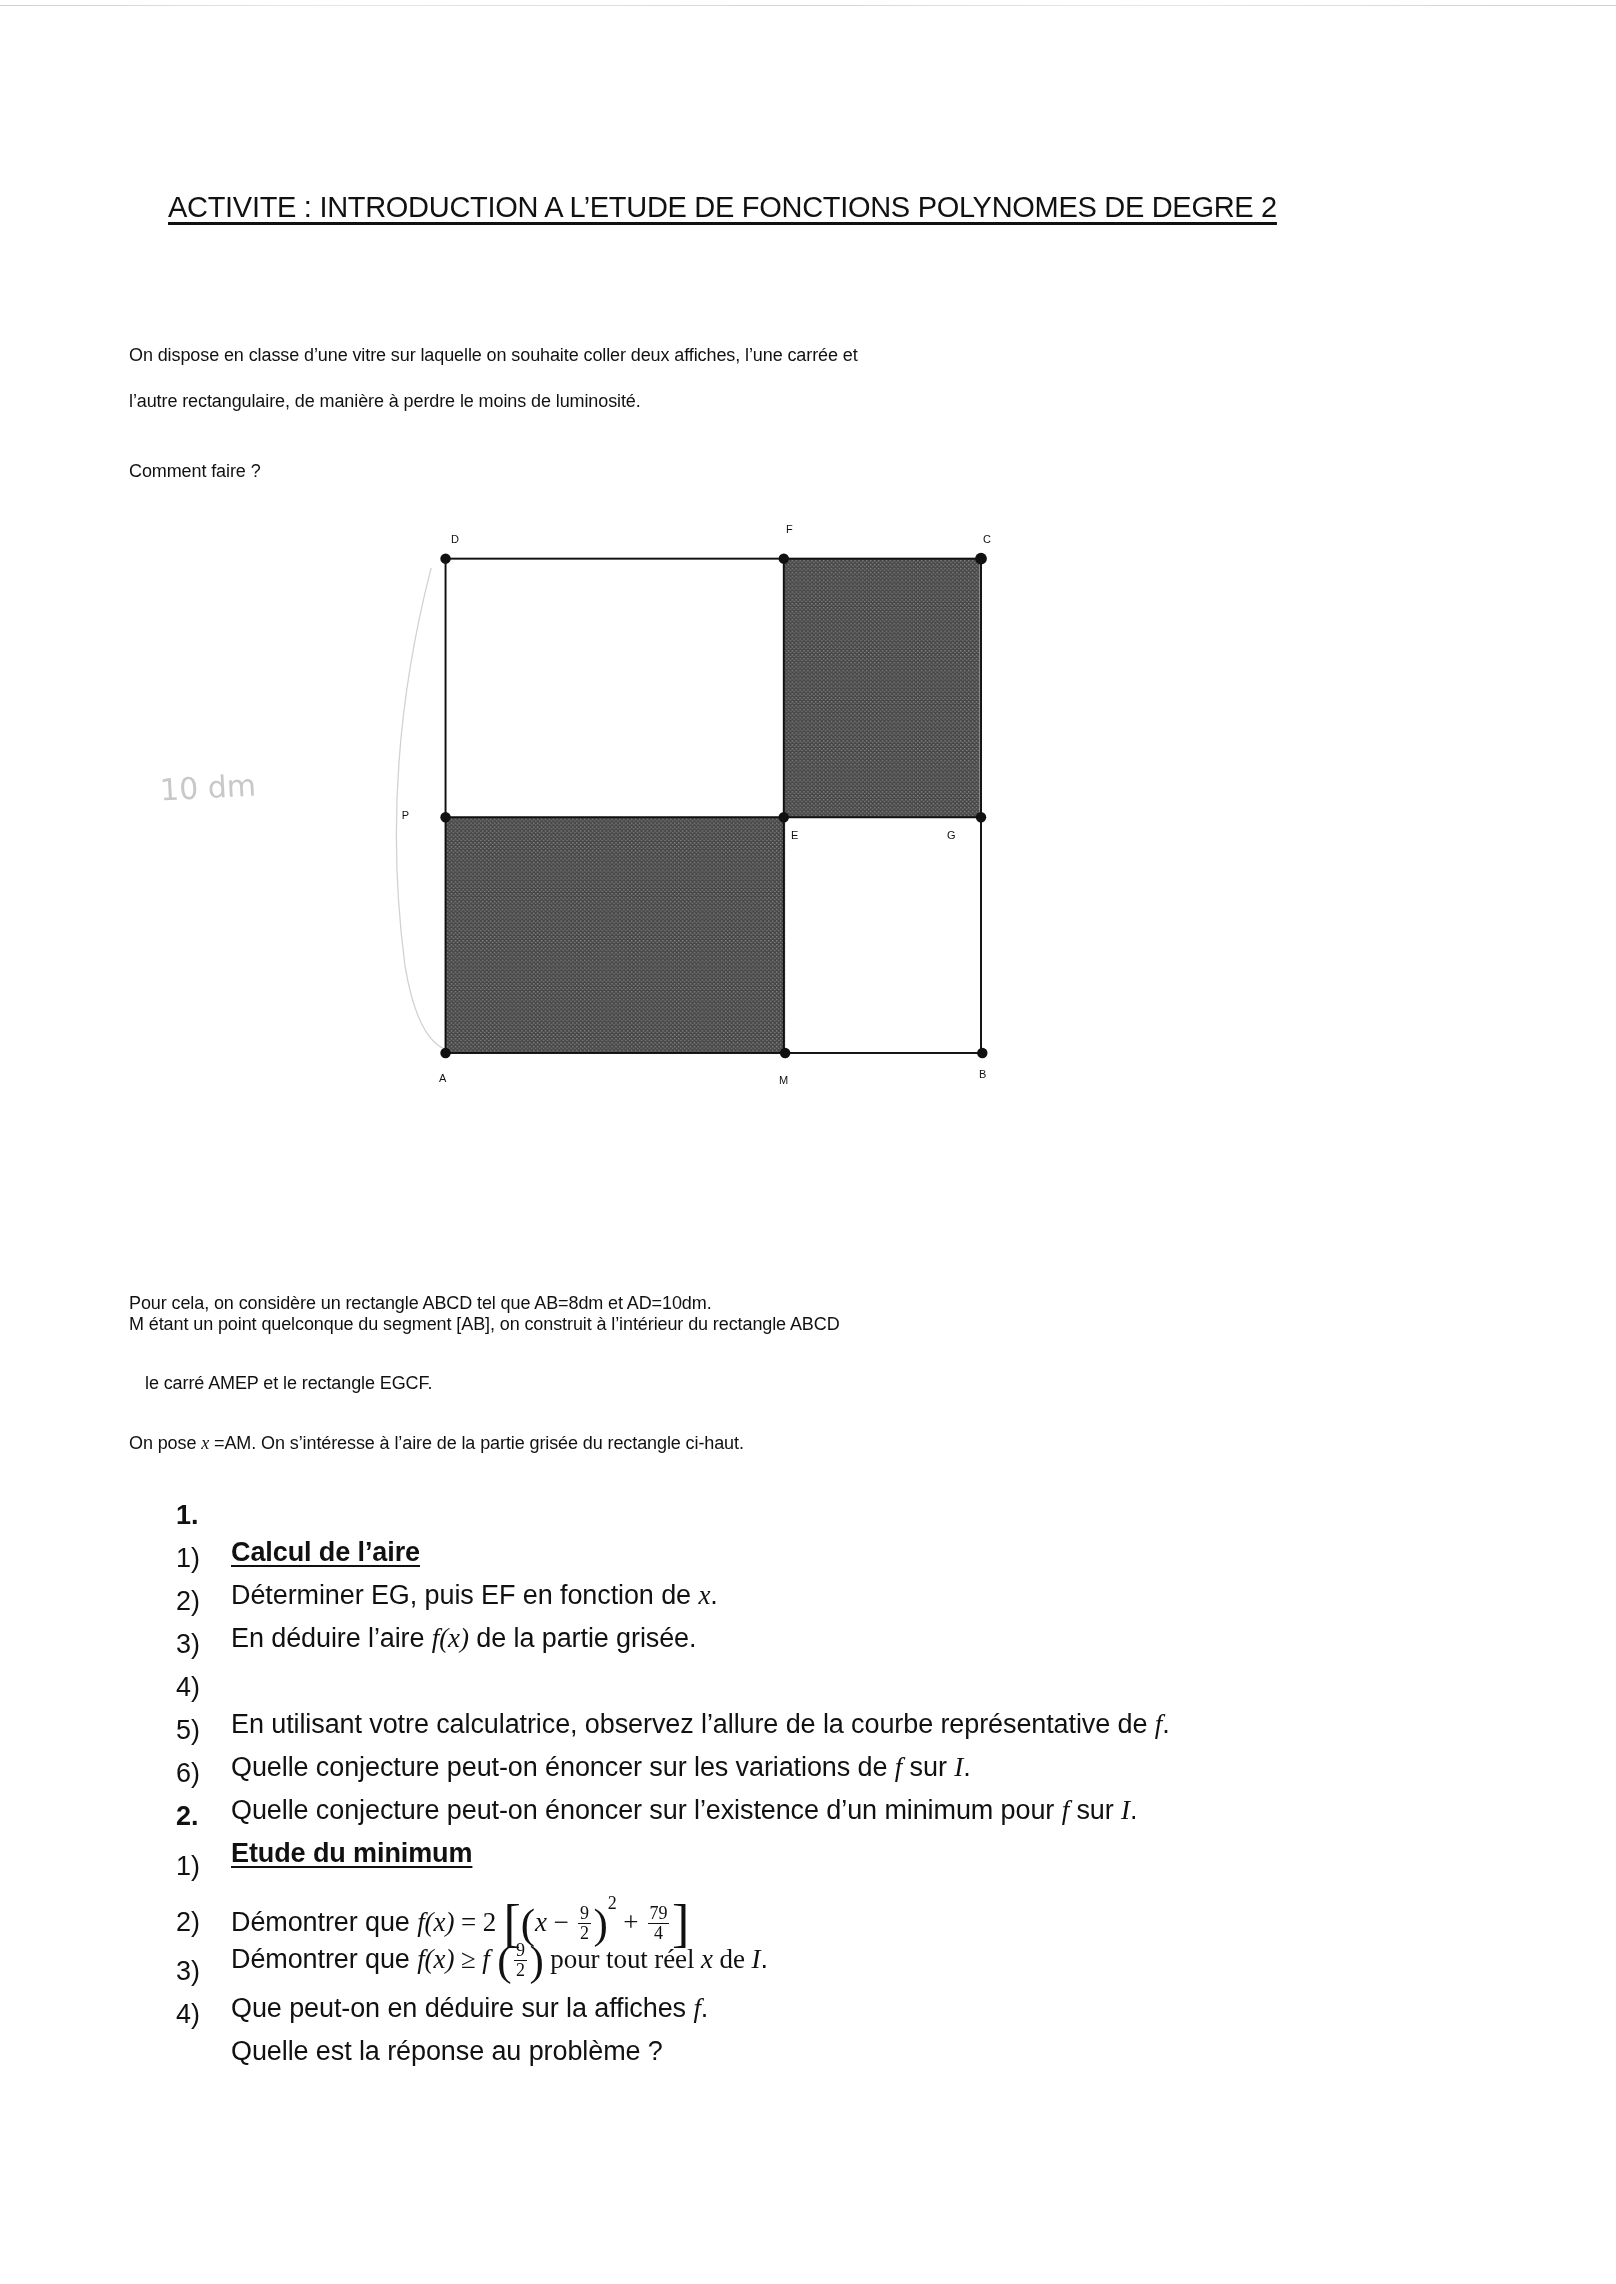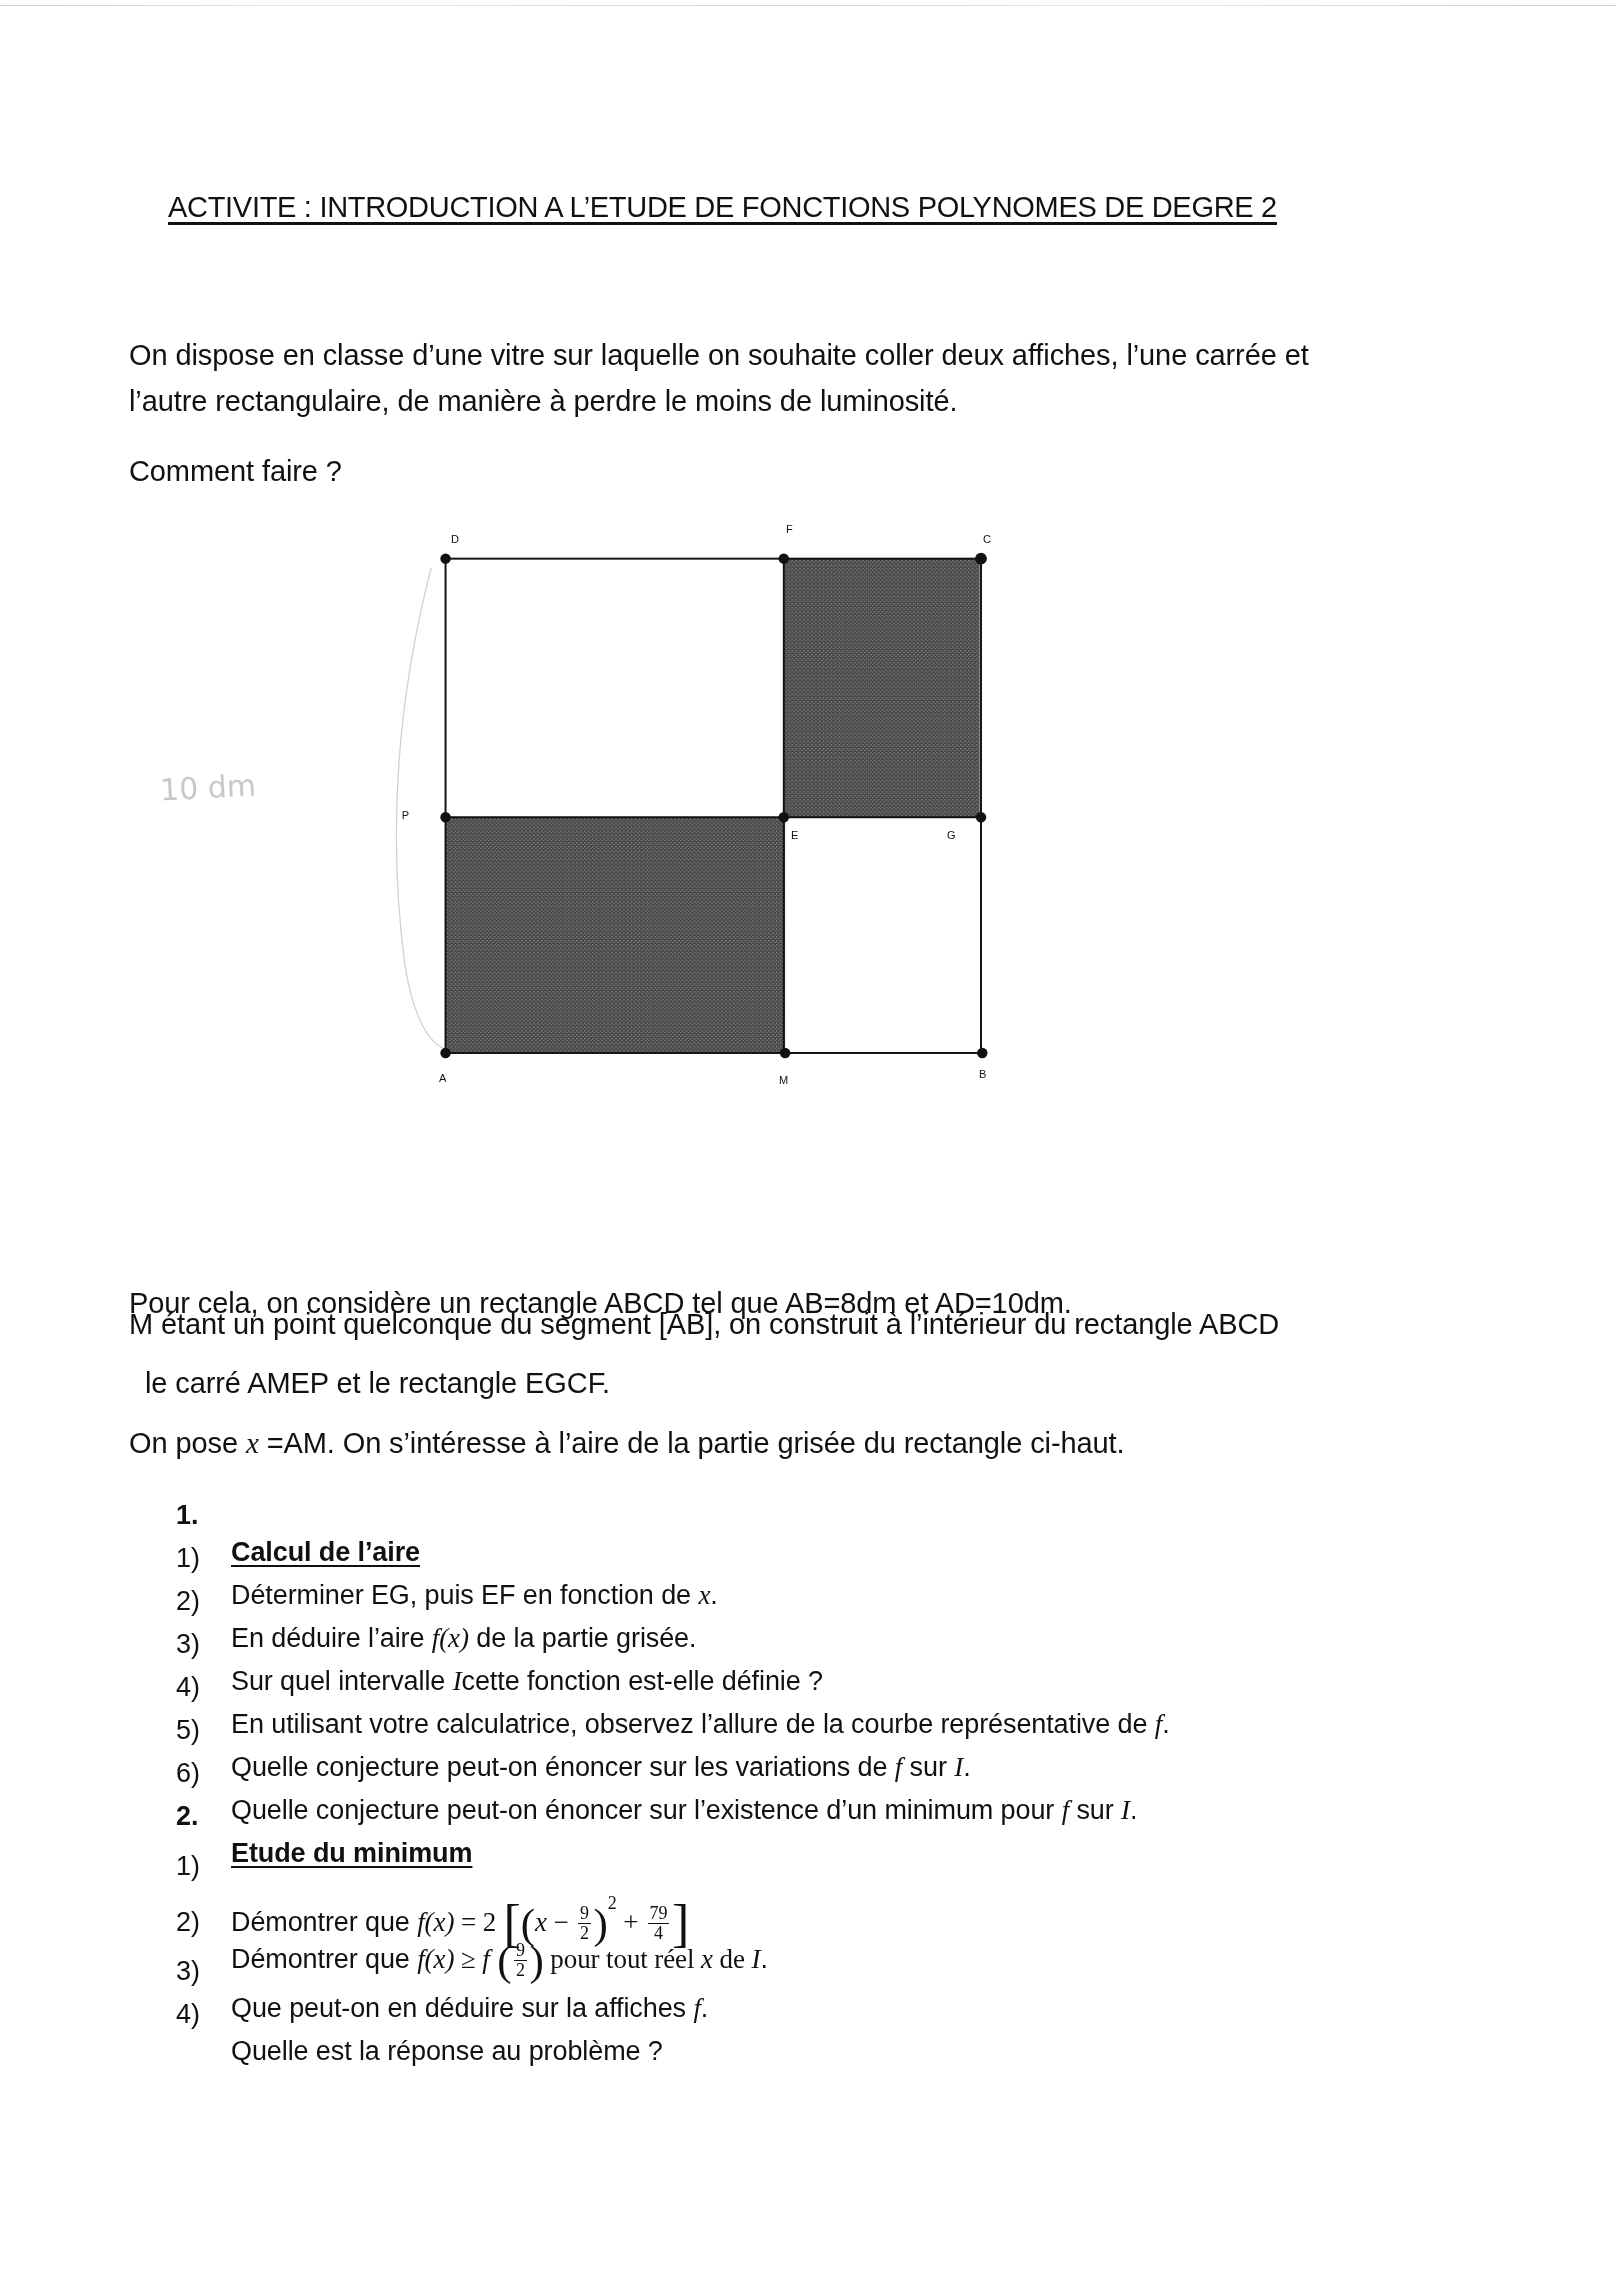--- a/index.html
+++ b/index.html
@@ -12,21 +12,21 @@
     background: linear-gradient(90deg, #bbb, #ddd 20%, #c4c4c4 50%, #ddd 70%, #bbb);
     opacity: 0.7;
   }
   .title {
     position: absolute; left: 168px; top: 191px;
     font-size: 29px; font-weight: normal; letter-spacing: -0.3px;
     text-decoration: underline; text-decoration-thickness: 2.6px; text-underline-offset: 5.2px;
     white-space: nowrap;
   }
   .para {
-    position: absolute; left: 129px; font-size: 29px; line-height: 47px;
+    position: absolute; left: 129px; font-size: 18px; line-height: 47px;
     white-space: nowrap; letter-spacing: -0.1px;
   }
   .math { font-family: "Liberation Serif", serif; font-style: italic; }
   .math-up { font-family: "Liberation Serif", serif; }
 
   
   .figure { position: absolute; left: 392px; top: 509px; width: 653px; height: 640px; }
   .figure svg { position: absolute; left: 0; top: 0; }
   .pt-label {
     position: absolute; font-size: 11px; font-family: "Liberation Sans", sans-serif;
@@ -139,21 +139,20 @@
     <span class="qtext"><span>Déterminer EG, puis EF en fonction de </span><span class="math">x</span><span>.</span></span>
   </div>
 
   <div class="qline">
     <span class="qnum">2)</span>
     <span class="qtext"><span>En déduire l’aire </span><span class="math">f(x)</span><span> de la partie grisée.</span></span>
   </div>
 
   <div class="qline">
     <span class="qnum">3)</span>
-    <span class="qtext"><span>Sur quel intervalle </span><span class="math">I</span><span>cette fonction est-elle définie ?</span></span>
   </div>
 
   <div class="qline">
     <span class="qnum">4)</span>
     <span class="qtext"><span>En utilisant votre calculatrice, observez l’allure de la courbe représentative de </span><span class="math">f</span><span>.</span></span>
   </div>
 
   <div class="qline">
     <span class="qnum">5)</span>
     <span class="qtext"><span>Quelle conjecture peut-on énoncer sur les variations de </span><span class="math">f</span><span> sur </span><span class="math">I</span><span>.</span></span>

